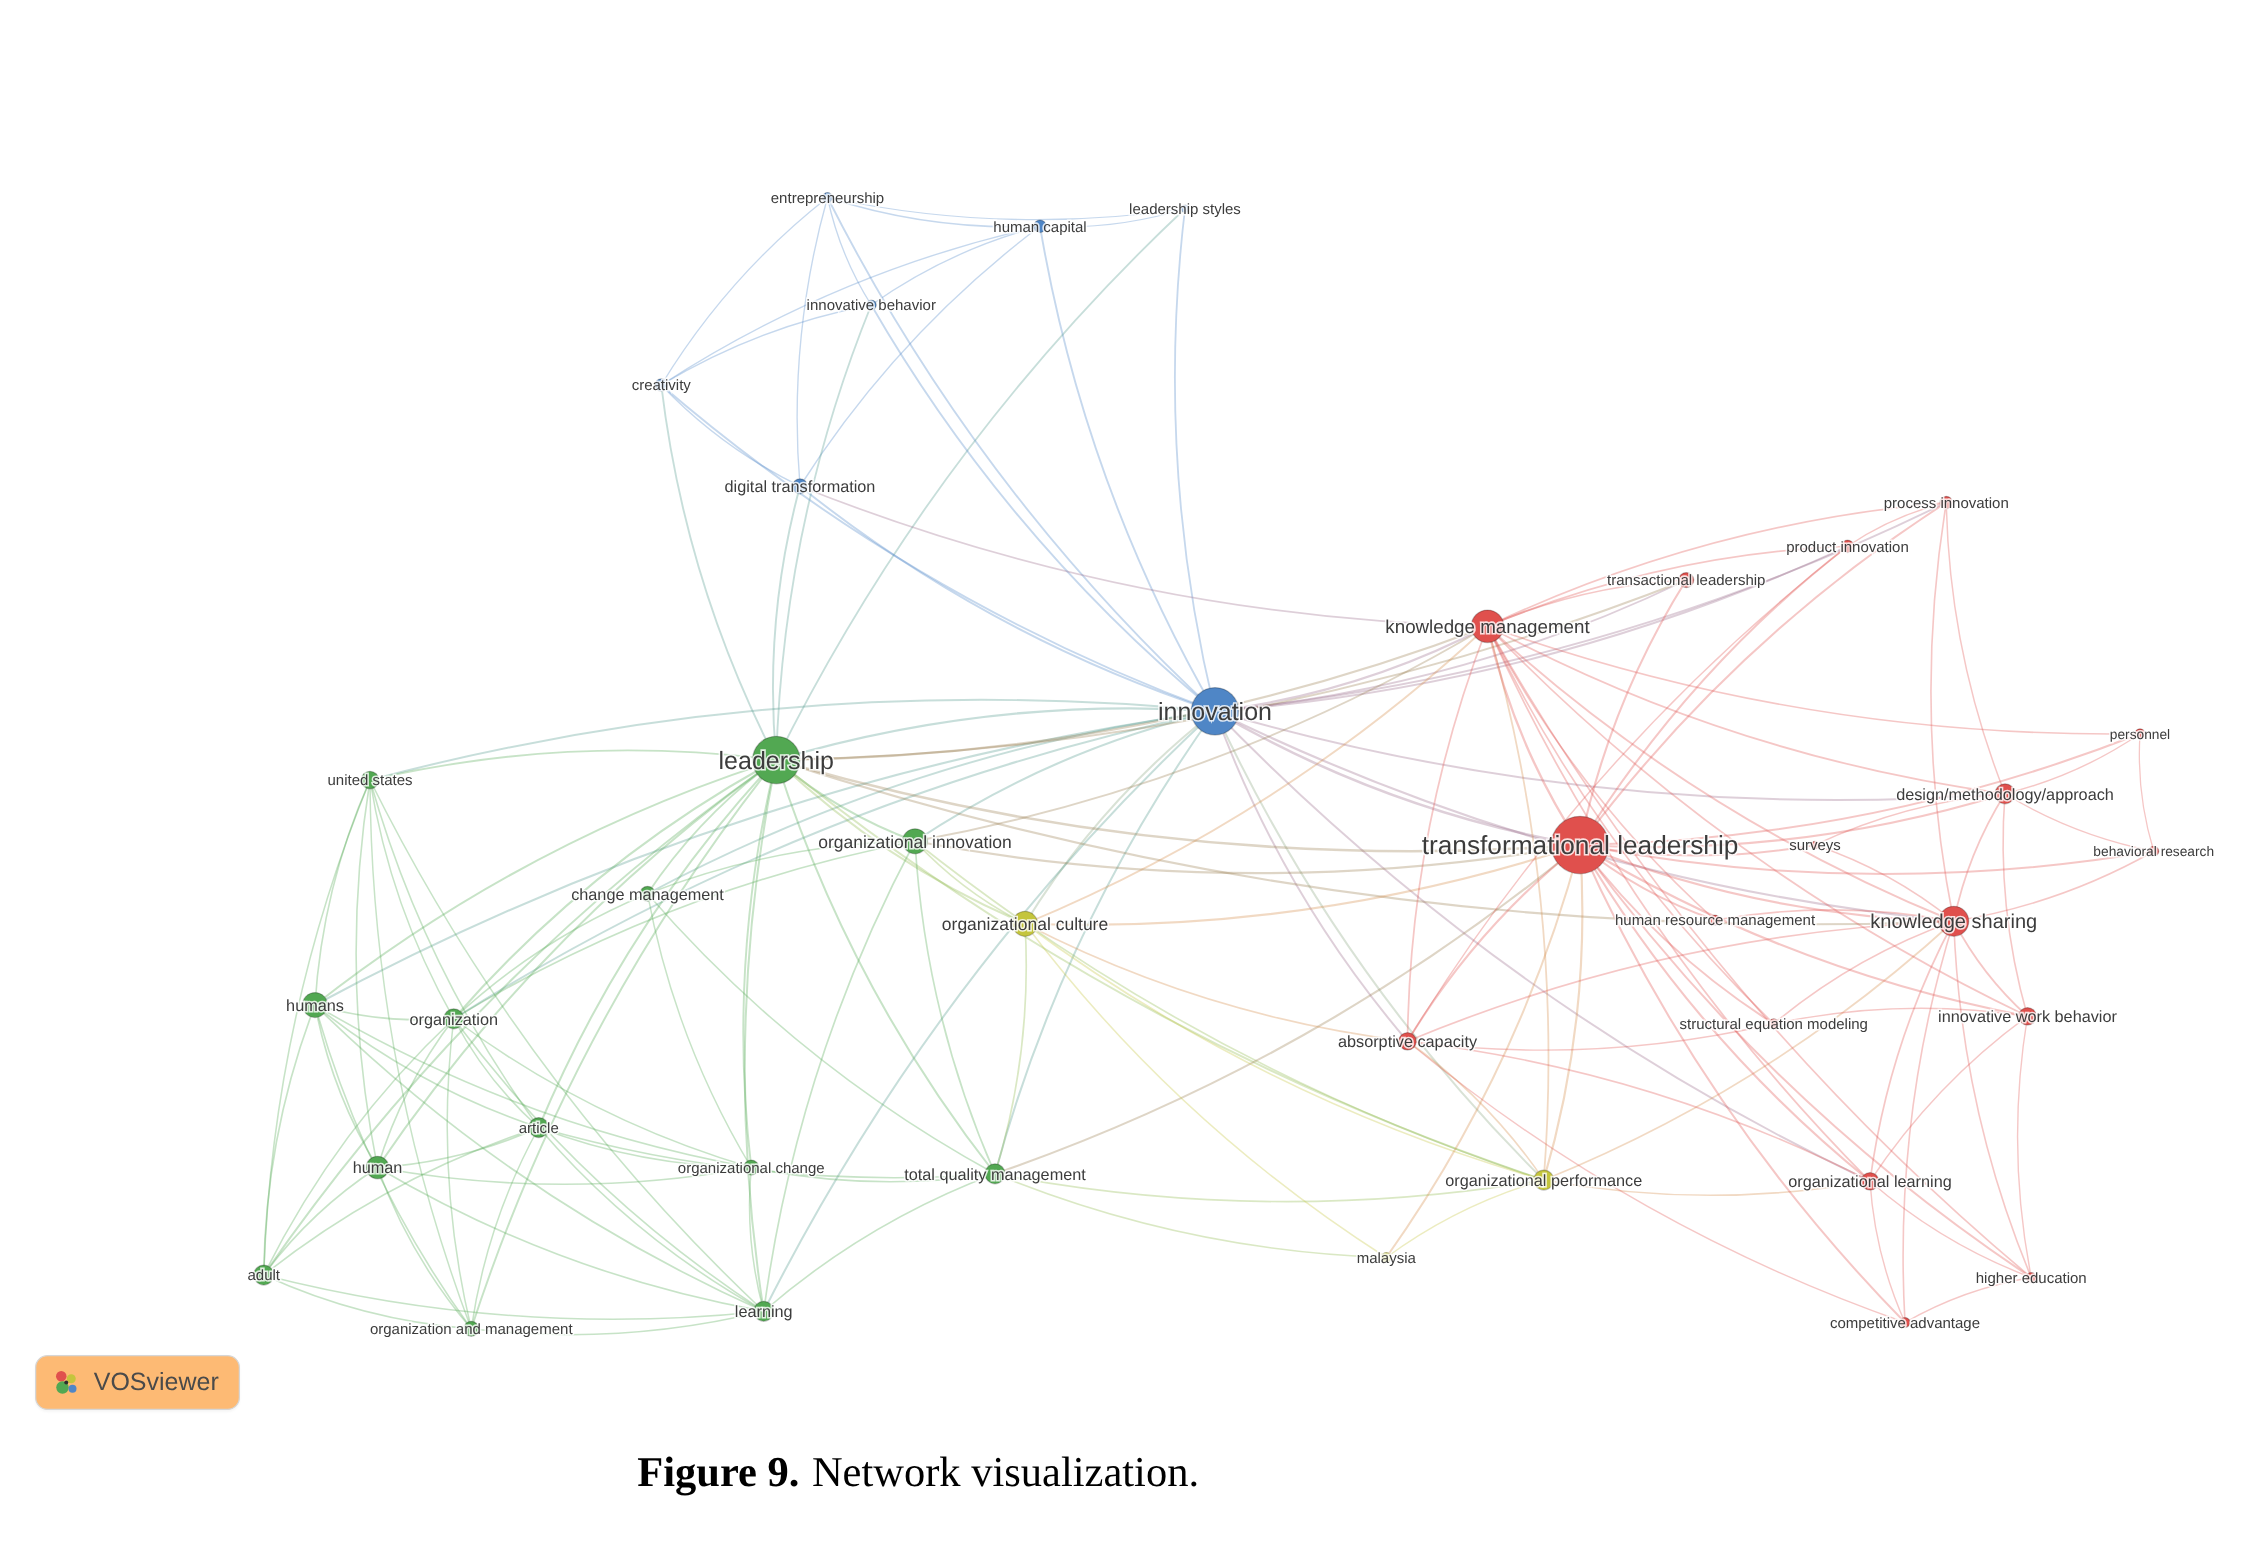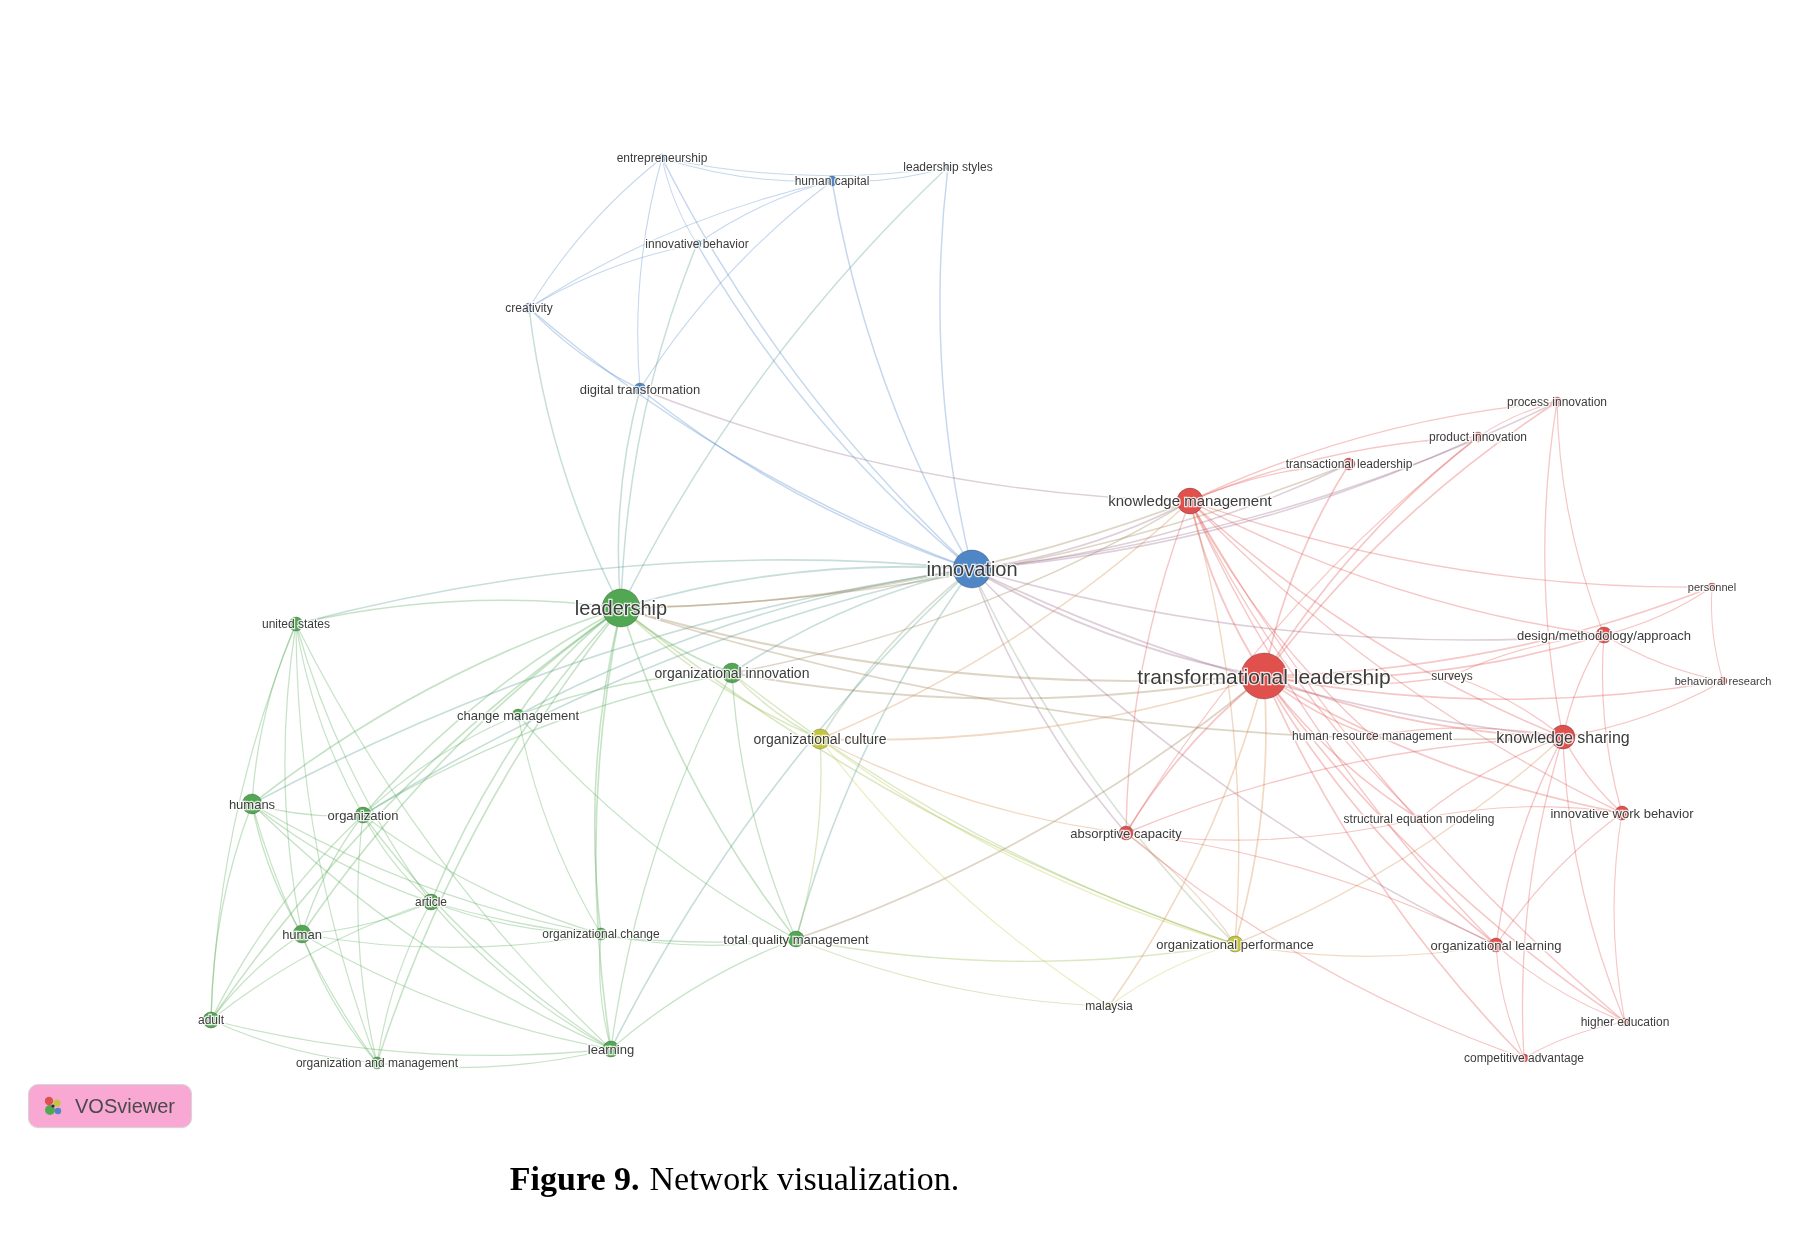--- a/index.html
+++ b/index.html
@@ -5,21 +5,21 @@
   html,body{margin:0;padding:0;}
   body{
     width:1809px;height:1246px;background:#ffffff;position:relative;
     font-family:"Liberation Sans","DejaVu Sans",sans-serif;overflow:hidden;
   }
   .network-area{position:relative;width:1809px;height:1152px;background:#ffffff;}
   svg.net{display:block;}
   .vos-badge{
     position:absolute;left:28px;top:1084px;
     display:flex;align-items:center;gap:9px;
-    border:1px solid #d6d6d6;border-radius:10px;background:#f9a8d4;
+    border:1px solid #d6d6d6;border-radius:10px;background:#fdba74;
     padding:8px 16px 8px 11px;color:#4a4a4a;font-size:20px;
     box-shadow:0 1px 2px rgba(0,0,0,0.04);
   }
   .caption{
     width:1469px;text-align:center;margin-top:8px;
     font-family:"Liberation Serif","DejaVu Serif",serif;
     font-size:34px;color:#000000;
   }
   .caption .fig-num{font-weight:bold;}
   .caption .fig-text{margin-left:10px;}

